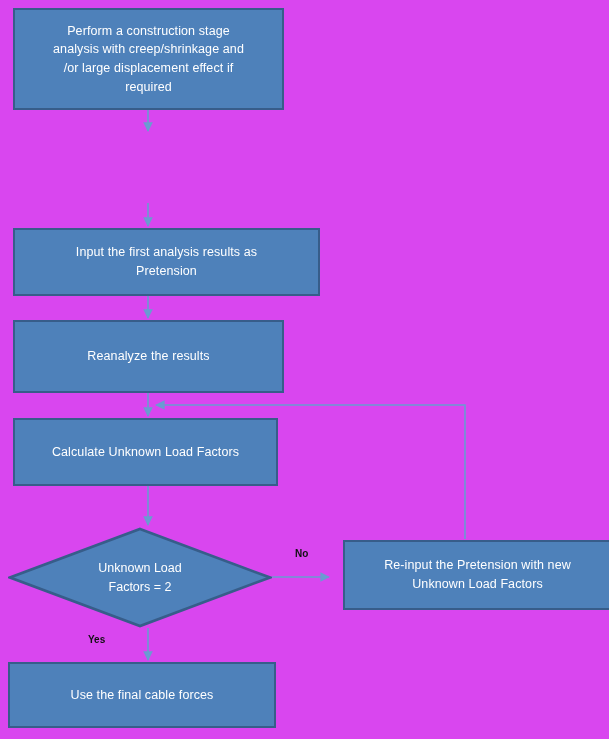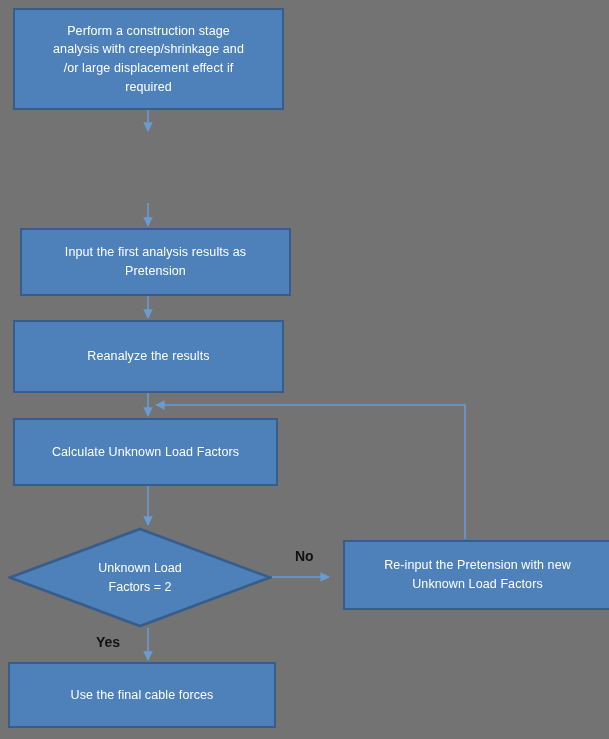--- a/index.html
+++ b/index.html
@@ -8,21 +8,21 @@
     padding: 0;
     background: #ffffff;
   }
   body {
     font-family: "Liberation Sans", sans-serif;
   }
   #canvas {
     position: relative;
     width: 609px;
     height: 739px;
-    background: #737373;
+    background: #d946ef;
     overflow: hidden;
   }
   .node {
     position: absolute;
     box-sizing: border-box;
     display: flex;
     align-items: center;
     justify-content: center;
     text-align: center;
     color: #ffffff;
@@ -70,21 +70,21 @@
     position: absolute;
     left: 0;
     top: 0;
     width: 609px;
     height: 739px;
     pointer-events: none;
   }
   .edge-label {
     position: absolute;
     color: #111111;
-    font-size: 14px;
+    font-size: 10px;
     font-weight: bold;
     line-height: 1;
     white-space: nowrap;
   }
 </style>
 </head>
 <body>
 
 <div id="canvas">
 
@@ -115,21 +115,21 @@
   </svg>
 
   <div class="node" style="left:13px; top:8px; width:271px; height:102px;">
     <span class="label">Perform a construction stage
 analysis with creep/shrinkage and
 /or large displacement effect if
 required</span>
   </div>
 
 
-  <div class="node" style="left:20px; top:228px; width:271px; height:68px;">
+  <div class="node" style="left:13px; top:228px; width:307px; height:68px;">
     <span class="label">Input the first analysis results as
 Pretension</span>
   </div>
 
   <div class="node" style="left:13px; top:320px; width:271px; height:73px;">
     <span class="label">Reanalyze the results</span>
   </div>
 
   <div class="node" style="left:13px; top:418px; width:265px; height:68px;">
     <span class="label">Calculate Unknown Load Factors</span>
@@ -146,15 +146,15 @@
   <div class="node" style="left:331px; top:540px; width:269px; height:70px;margin-left:12px;">
     <span class="label">Re-input the Pretension with new
 Unknown Load Factors</span>
   </div>
 
   <div class="node" style="left:8px; top:662px; width:268px; height:66px;">
     <span class="label">Use the final cable forces</span>
   </div>
 
   <span class="edge-label" style="left:295px; top:549px;">No</span>
-  <span class="edge-label" style="left:96px; top:635px;">Yes</span>
+  <span class="edge-label" style="left:88px; top:635px;">Yes</span>
 
 </div>
 
 </body></html>

